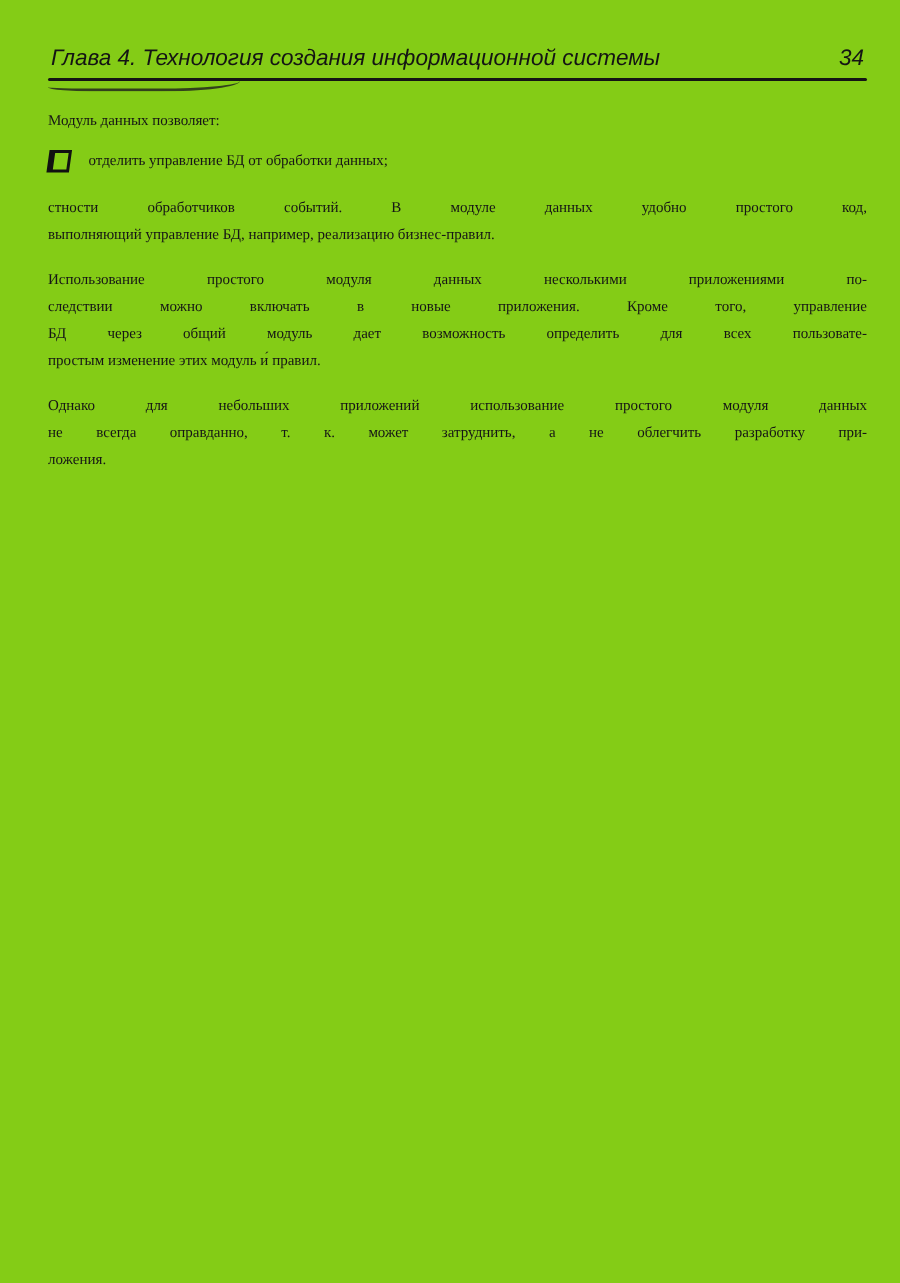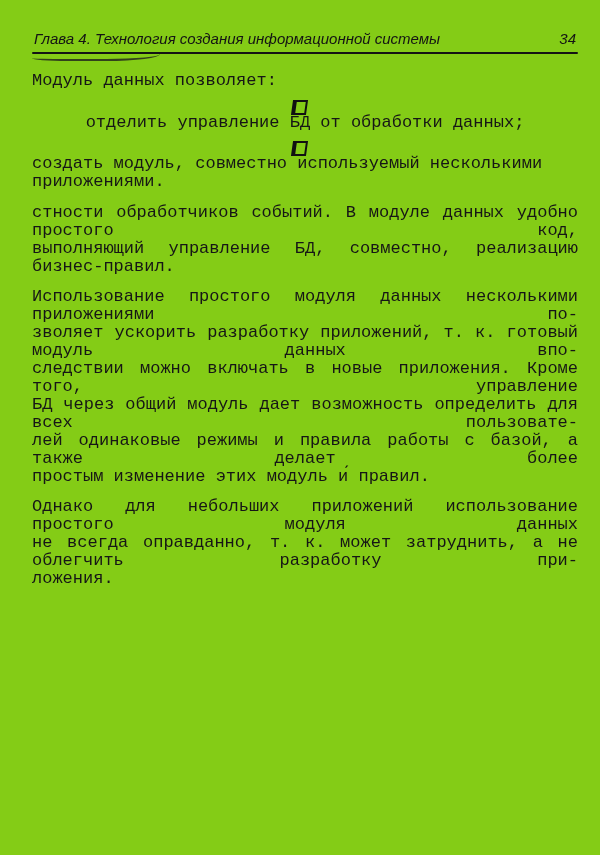--- a/index.html
+++ b/index.html
@@ -34,33 +34,31 @@
   }
   .header-rule-artifact {
     width: 128px;
     height: 5px;
     border-bottom: 2px solid rgba(30,30,30,0.8);
     border-radius: 0 0 60% 40% / 0 0 10px 4px;
     margin-top: 0px;
   }
   
   .body-text {
-    font-size: 17px;
+    font-size: 10px;
     line-height: 18px;
     margin-top: 11px;
-    font-family: Liberation Mono, monospace;
   }
   .line { text-align: justify; text-align-last: justify; }
   .line.last { text-align-last: left; }
   .intro { margin: 0 0 9px 0; }
   .bullet-row {
     display: flex;
-    align-items: center;
+    align-items: flex-start;
     margin: 0 0 8px 0;
-    flex-direction: column;
   }
   .checkbox-glyph {
     flex: 0 0 auto;
     display: inline-block;
     width: 9px;
     height: 11px;
     border: 2px solid #111;
     border-left-width: 4px;
     transform: skewX(-8deg);
     margin-right: 12px;
@@ -83,36 +81,30 @@
   <div class="header-rule-artifact"></div>
 
   <div class="body-text">
 
     <div class="intro">Модуль данных позволяет:</div>
 
     <div class="bullet-row">
       <span class="checkbox-glyph"></span>
       <span>отделить управление БД от обработки данных;</span>
     </div>
-    <div class="bullet-row">
-      <span class="checkbox-glyph"></span>
-      <span>создать модуль, совместно используемый несколькими приложениями.</span>
-    </div>
 
     <div class="para">
       <div class="line">стности обработчиков событий. В модуле данных удобно простого код,</div>
-      <div class="line last">выполняющий управление БД, совместно, реализацию бизнес-правил.</div>
+      <div class="line last">выполняющий управление БД, например, реализацию бизнес-правил.</div>
     </div>
 
     <div class="para">
       <div class="line">Использование простого модуля данных несколькими приложениями по-</div>
-      <div class="line">зволяет ускорить разработку приложений, т. к. готовый модуль данных впо-</div>
       <div class="line">следствии можно включать в новые приложения. Кроме того, управление</div>
       <div class="line">БД через общий модуль дает возможность определить для всех пользовате-</div>
-      <div class="line">лей одинаковые режимы и правила работы с базой, а также делает более</div>
       <div class="line last">простым изменение этих модуль и́ правил.</div>
     </div>
 
     <div class="para">
       <div class="line">Однако для небольших приложений использование простого модуля данных</div>
       <div class="line">не всегда оправданно, т. к. может затруднить, а не облегчить разработку при-</div>
       <div class="line last">ложения.</div>
     </div>
 
   </div>

